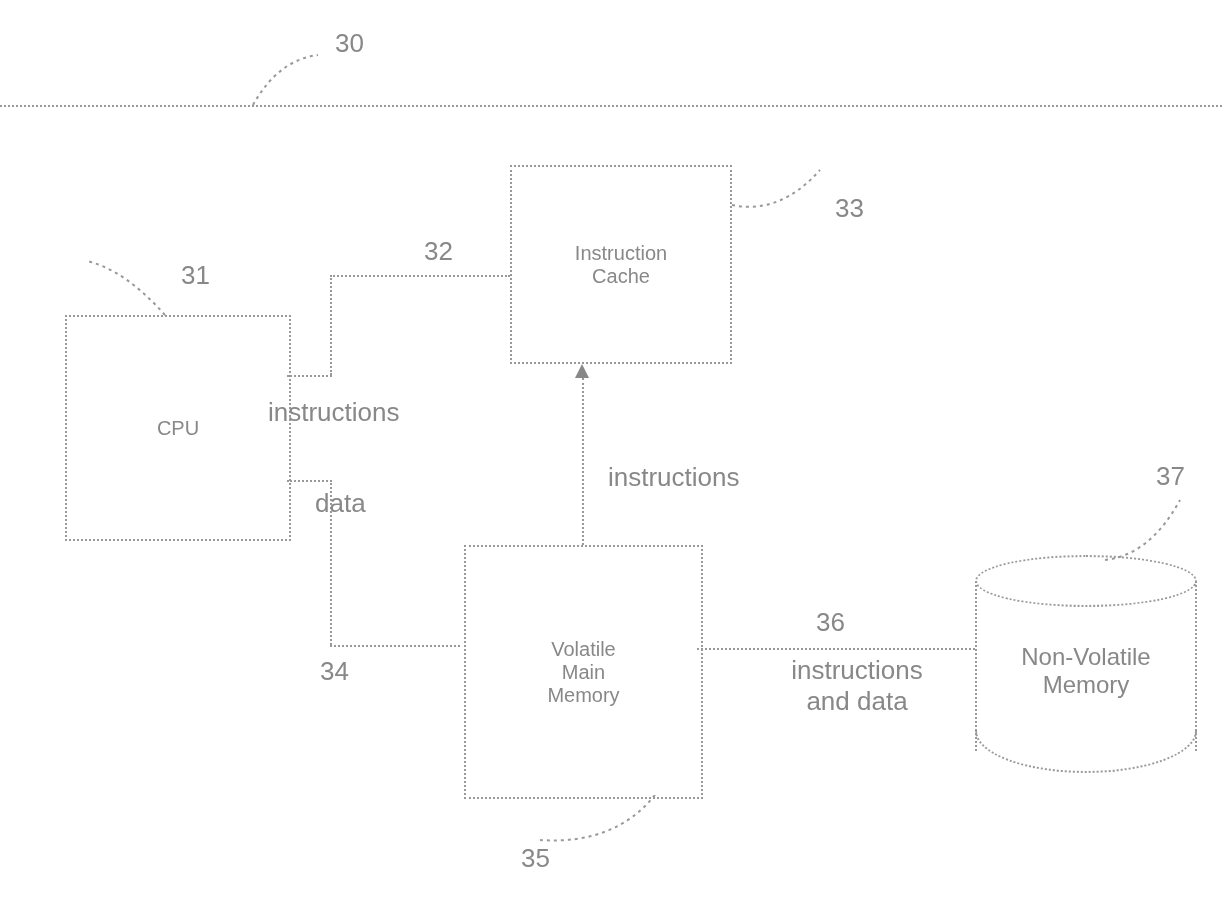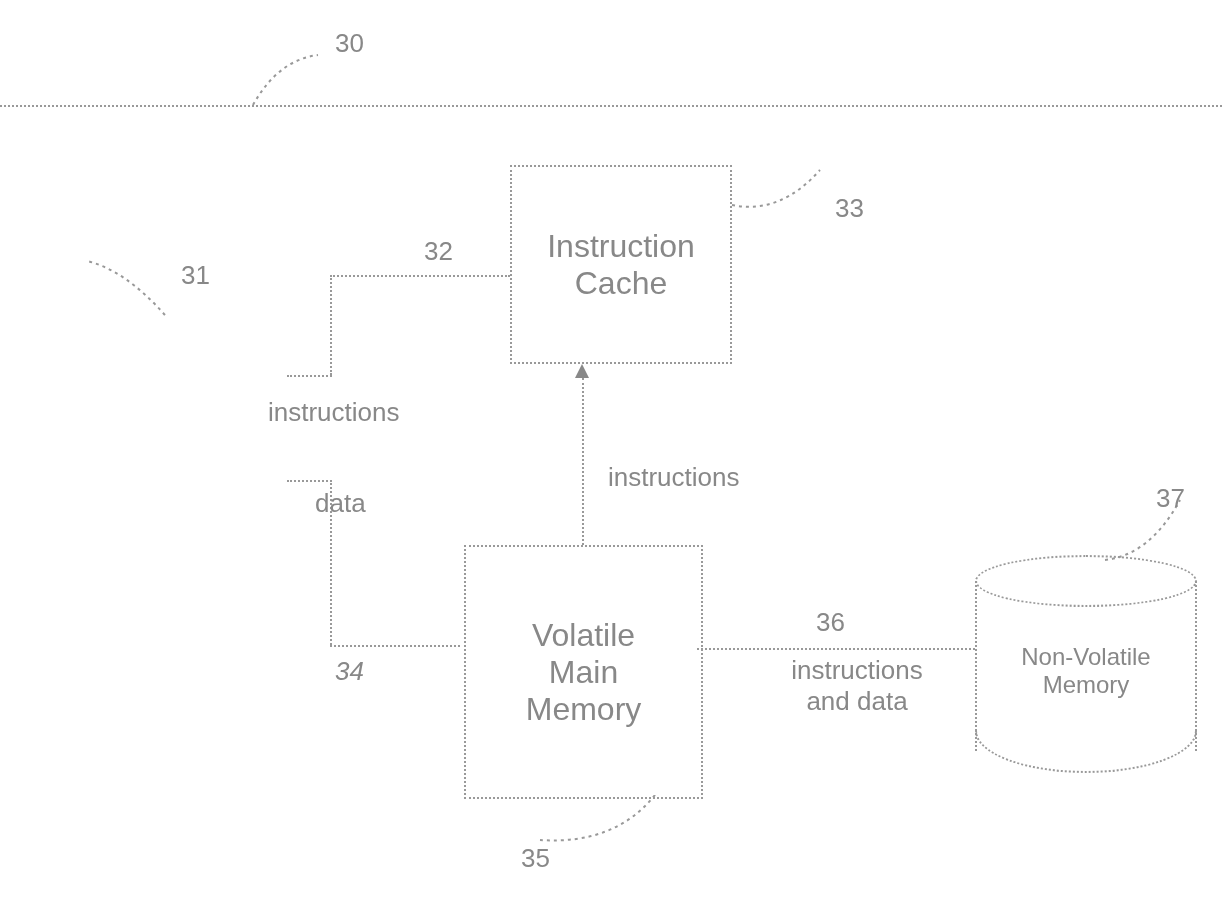--- a/index.html
+++ b/index.html
@@ -22,21 +22,21 @@
     position: absolute;
     border-top: 2px dotted #999;
   }
   .box {
     position: absolute;
     border: 2px dotted #999;
     display: flex;
     align-items: center;
     justify-content: center;
     text-align: center;
-    font-size: 32px;
+    font-size: 20px;
     color: #888;
     background: white;
   }
   .cylinder {
     position: absolute;
   }
   .cyl-body {
     position: absolute;
     border-left: 2px dotted #999;
     border-right: 2px dotted #999;
@@ -85,20 +85,23 @@
 
 <div class="canvas">
 
   <div class="dashed-line" style="left:0; top:105px; width:1222px;"></div>
 
   <svg style="position:absolute; left:248px; top:50px; width:80px; height:60px;">
     <path d="M5,55 Q30,10 70,5" fill="none" stroke="#999" stroke-width="2" stroke-dasharray="3,4"></path>
   </svg>
   <div class="label" style="left:335px; top:28px;">30</div>
 
+  <div class="box" style="left:65px; top:315px; width:222px; height:222px;">
+    <span>CPU</span>
+  </div>
   <svg style="position:absolute; left:85px; top:255px; width:90px; height:65px;">
     <path d="M80,60 Q40,15 2,6" fill="none" stroke="#999" stroke-width="2" stroke-dasharray="3,4"></path>
   </svg>
   <div class="label" style="left:181px; top:260px;">31</div>
 
   <div class="box" style="left:510px; top:165px; width:218px; height:195px; white-space:pre-line;">
     <span>Instruction
 Cache</span>
   </div>
   <svg style="position:absolute; left:730px; top:165px; width:100px; height:60px;">
@@ -120,33 +123,33 @@
     <div class="ellipse" style="left:0; top:0; width:218px; height:48px;"></div>
     <div class="cyl-body" style="left:0; top:26px; width:218px; height:170px; white-space:pre-line;">
       <span style="margin-top:10px;">Non-Volatile
 Memory</span>
     </div>
     <div class="ellipse ellipse-bottom" style="left:0; top:176px; width:218px; height:40px;"></div>
   </div>
   <svg style="position:absolute; left:1100px; top:495px; width:90px; height:70px;">
     <path d="M5,65 Q50,60 80,5" fill="none" stroke="#999" stroke-width="2" stroke-dasharray="3,4"></path>
   </svg>
-  <div class="label" style="left:1156px; top:483px;text-align:right;">37</div>
+  <div class="label" style="left:1156px; top:461px;text-align:right;">37</div>
 
   <div class="conn-v" style="left:330px; top:275px; height:100px;"></div>
   <div class="conn" style="left:287px; top:375px; width:45px;"></div>
   <div class="conn" style="left:330px; top:275px; width:180px;"></div>
   <div class="label" style="left:412px; top:236px;margin-left:12px;">32</div>
   <div class="label" style="left:268px; top:397px;">instructions</div>
 
   <div class="conn" style="left:287px; top:480px; width:45px;"></div>
   <div class="conn-v" style="left:330px; top:480px; height:165px;"></div>
   <div class="conn" style="left:330px; top:645px; width:130px;"></div>
   <div class="label" style="left:315px; top:488px;">data</div>
-  <div class="label" style="left:335px; top:656px;font-style:italic;">34</div>
+  <div class="label" style="left:320px; top:656px;">34</div>
 
   <div class="conn-v" style="left:582px; top:378px; height:167px;"></div>
   <div class="arrowhead" style="left:575px; top:364px;"></div>
   <div class="label" style="left:608px; top:462px;">instructions</div>
 
   <div class="conn" style="left:697px; top:648px; width:278px;"></div>
   <div class="label" style="left:816px; top:607px;">36</div>
   <div class="label" style="left:767px; top:655px; white-space:pre-line; text-align:center; width:180px;">instructions
 and data</div>
 

